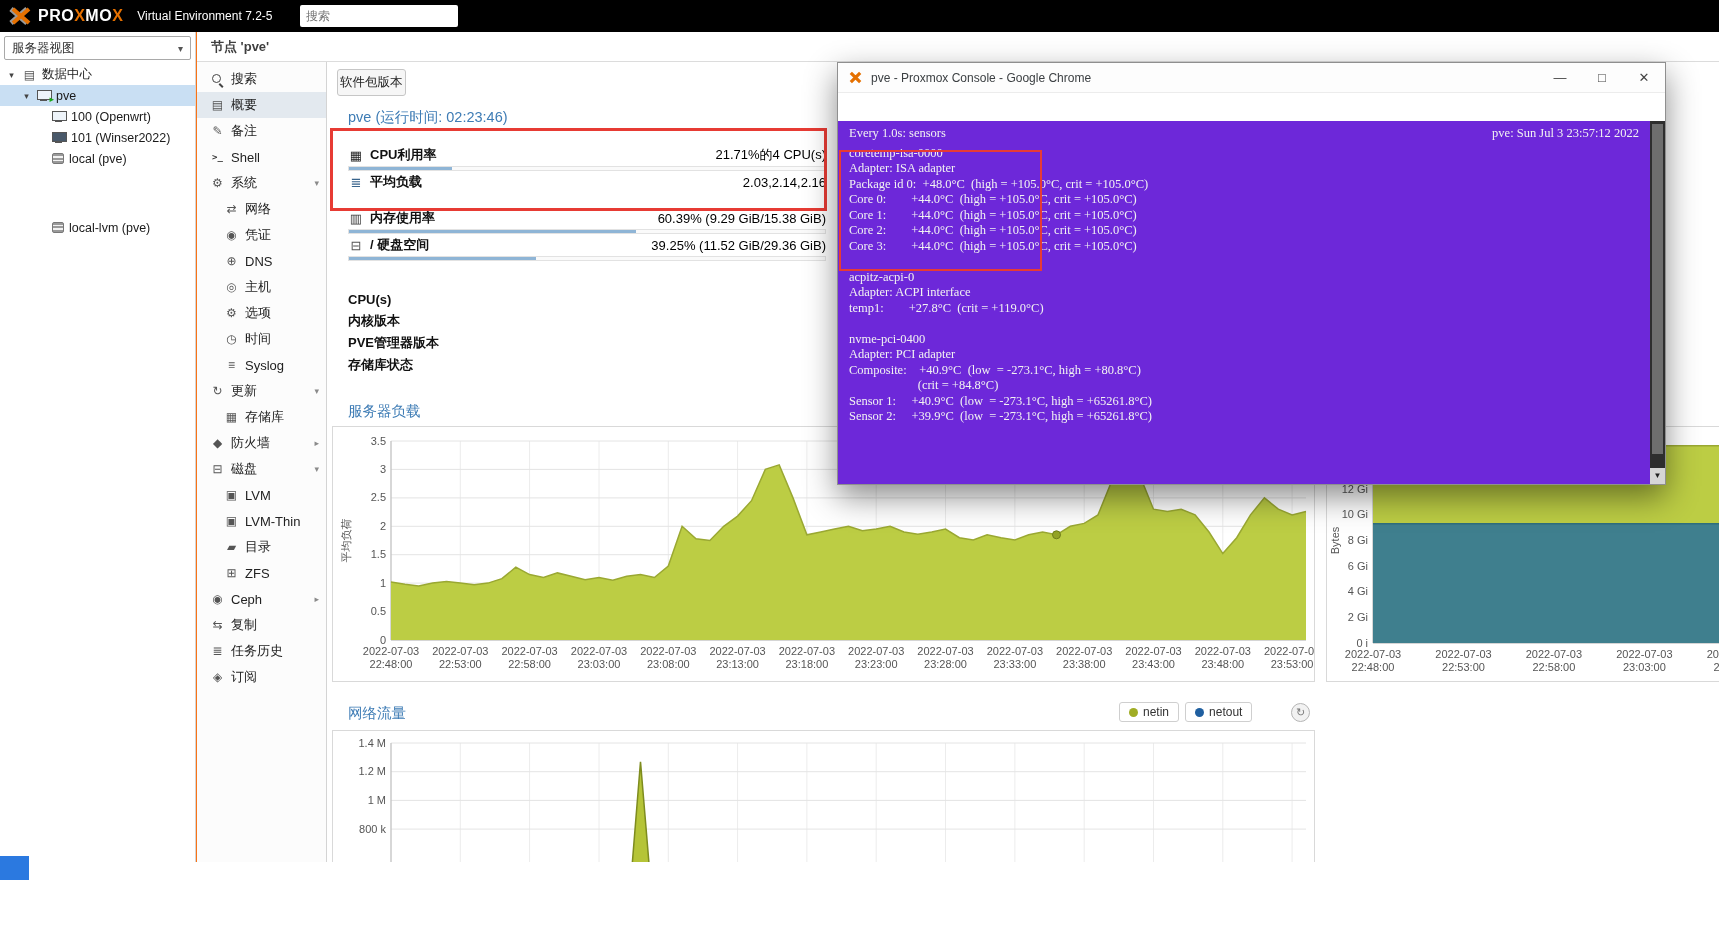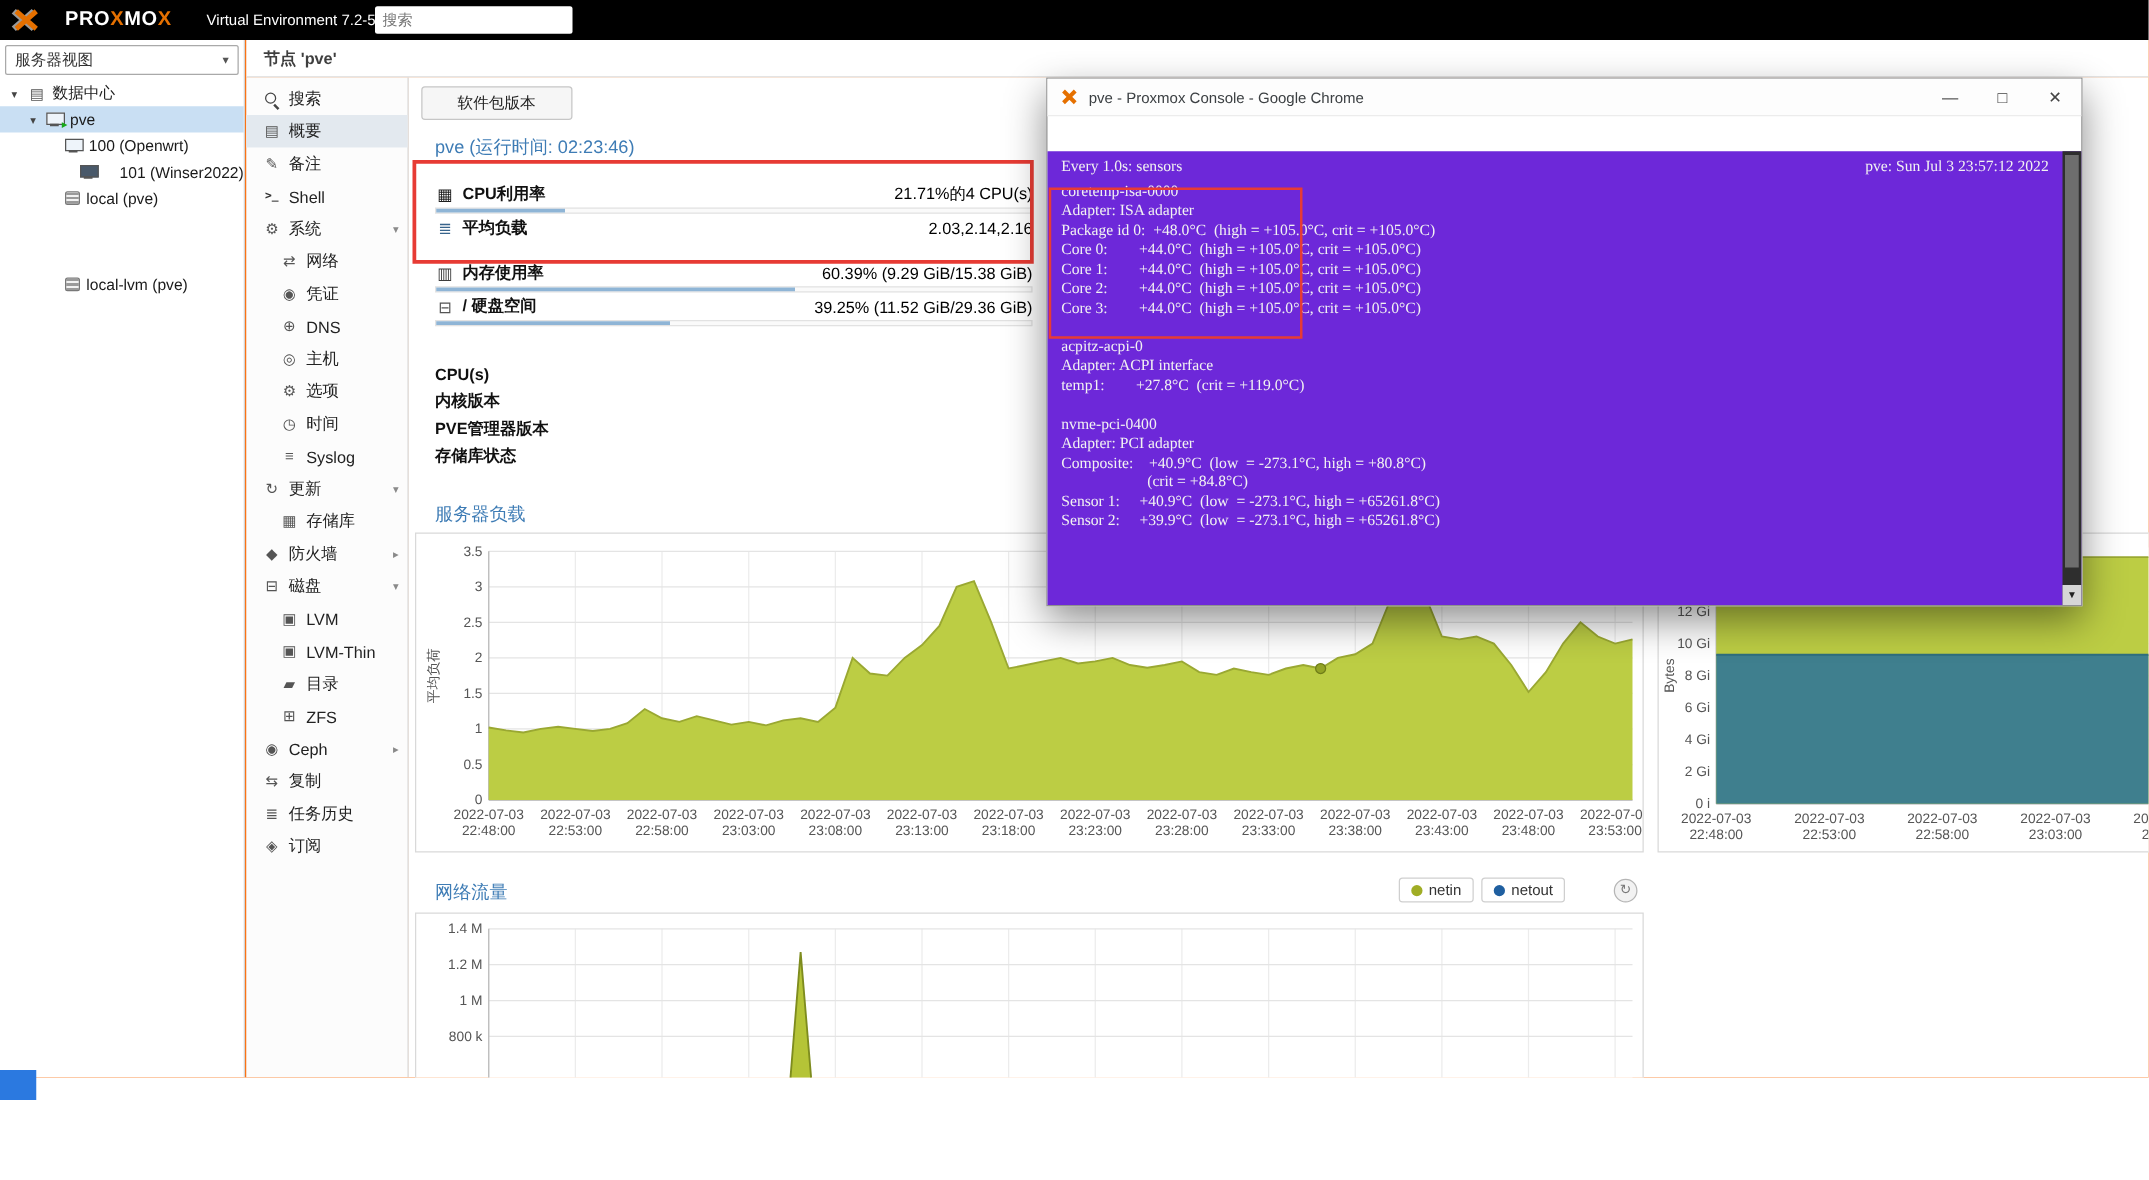--- a/index.html
+++ b/index.html
@@ -1,21 +1,21 @@
 <!DOCTYPE html>
 <html><head>
 <meta charset="utf-8">
 <style>
 *{margin:0;padding:0;box-sizing:border-box}
 html,body{width:1719px;height:944px}
 body{position:relative;background:#fff;font-family:"Liberation Sans",sans-serif;font-size:13px;color:#222;overflow:hidden}
 
 
 .topbar{position:absolute;left:0;top:0;width:1719px;height:32px;background:#000;display:flex;align-items:center;z-index:2}
-.logo{display:flex;align-items:center;margin-left:8px;gap:20px}
+.logo{display:flex;align-items:center;margin-left:8px;gap:6px}
 .logo-text{color:#fff;font-weight:bold;font-size:16px;letter-spacing:.5px}
 .logo-text .orange{color:#e57000}
 .version{color:#fff;font-size:12px;margin-left:8px}
 .hsearch{position:absolute;left:300px;top:5px;width:158px;height:22px;border:none;border-radius:2px;background:#fff;font-size:12px;padding:0 6px;color:#333;font-family:"Liberation Sans",sans-serif}
 
 
 .app{position:absolute;left:0;top:32px;width:1719px;height:830px;overflow:hidden;background:#f97316}
 
 
 .treepanel{position:absolute;left:0;top:0;width:196px;height:830px;background:#fff;border-right:1px solid #d4d4d4}
@@ -41,21 +41,21 @@
 .nav-item.indent{padding-left:27px}
 .nav-item.selected{background:#e3e9ef}
 .nav-item .nchev{position:absolute;right:7px;color:#8a8a8a;font-size:9px}
 .shellic{font-family:"DejaVu Sans Mono",monospace;font-size:9px;font-weight:bold;color:#333;width:15px;display:inline-block;text-align:center}
 .ico-search{position:relative;width:15px;height:13px;display:inline-block;flex:0 0 15px}
 .ico-search::before{content:"";position:absolute;left:2px;top:1px;width:7px;height:7px;border:1.5px solid #444;border-radius:50%}
 .ico-search::after{content:"";position:absolute;left:10px;top:10px;width:5px;height:1.5px;background:#444;transform:rotate(45deg);transform-origin:0 0}
 
 
 .content{position:absolute;left:327px;top:30px;width:1392px;height:800px;background:#fff}
-.btn{position:absolute;left:10px;top:7px;padding:4px 28px;font-size:12.5px;color:#222;background:#f6f6f6;border:1px solid #c6c6c6;border-radius:3px;font-family:"Liberation Sans",sans-serif}
+.btn{position:absolute;left:10px;top:7px;padding:4px 2px;font-size:12.5px;color:#222;background:#f6f6f6;border:1px solid #c6c6c6;border-radius:3px;font-family:"Liberation Sans",sans-serif}
 .sumtitle{position:absolute;left:21px;top:46px;font-size:14.5px;color:#3e7cb5}
 .gaugewrap{position:absolute;left:21px;top:84px;width:478px}
 .grow{position:relative;margin-bottom:2px}
 .gline{display:flex;align-items:center;height:18px;gap:6px}
 .glabel{font-size:13px;color:#111;font-weight:bold}
 .gvalue{margin-left:auto;font-size:13px;color:#000}
 .gic{display:inline-block;width:16px;text-align:center;font-size:13px}
 .gi-cpu{color:#1c1c1c}.gi-loadavg{color:#38648c}.gi-memory{color:#3c3c3c}.gi-hdd{color:#555}
 .pbar{height:5px;border:1px solid #e2e2e2;background:#fafafa;margin-top:2px}
 .pfill{height:100%;background:#8fb5d6}
@@ -133,21 +133,21 @@
           <span class="mon">
             <span class="run">▸</span>
           </span>
           <span>pve</span>
         </div>
         <div class="trow" style="padding-left: 36px;">
           <span class="texp"></span>
           <span class="mon"></span>
           <span>100 (Openwrt)</span>
         </div>
-        <div class="trow" style="padding-left: 36px; justify-content: space-between;">
+        <div class="trow" style="padding-left: 36px;">
           <span class="texp"></span>
           <span class="mon dark"></span>
           <span>101 (Winser2022)</span>
         </div>
         <div class="trow" style="padding-left: 36px;">
           <span class="texp"></span>
           <span class="disksic"></span>
           <span>local (pve)</span>
         </div>
         <div class="trow" style="padding-left: 36px; margin-top: 48px;">

